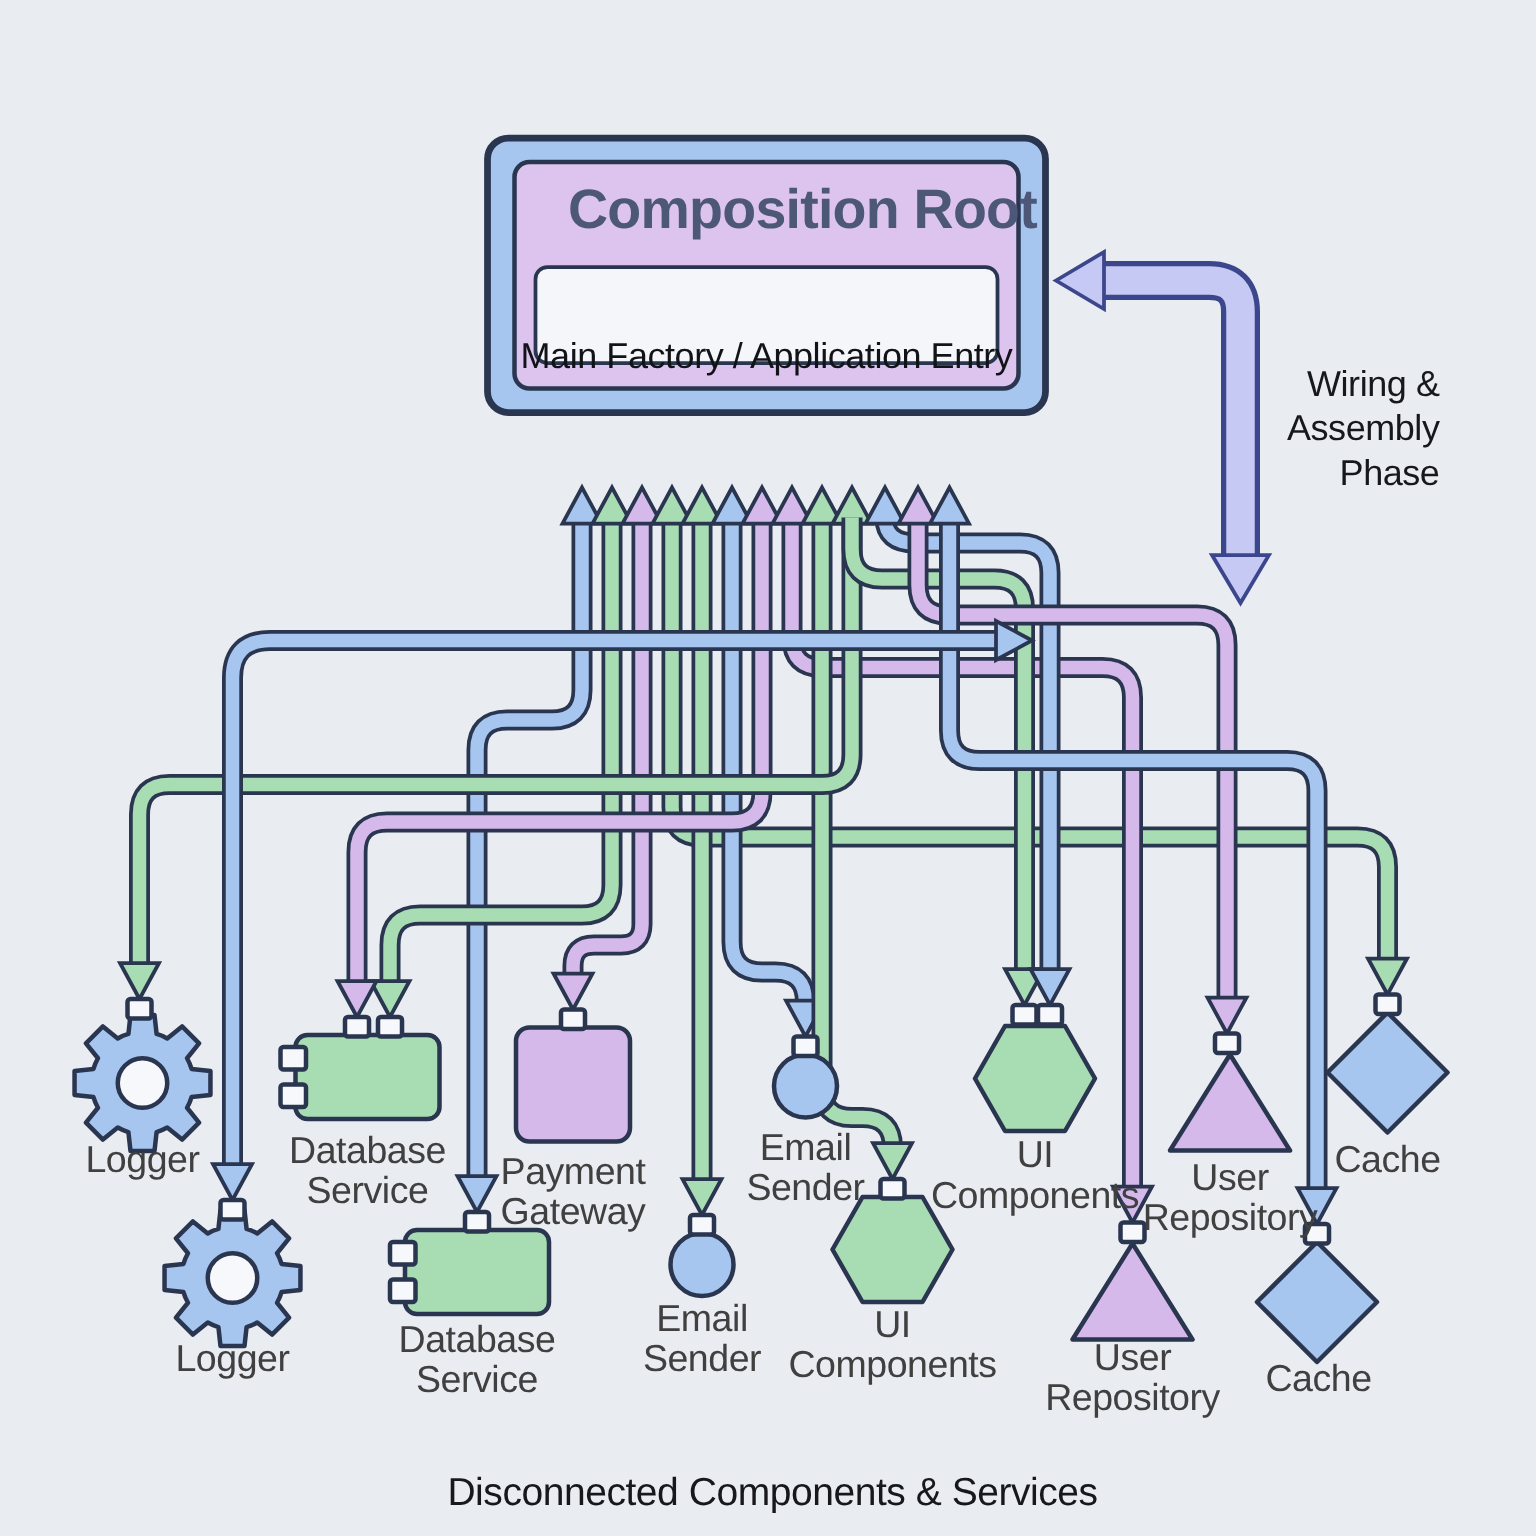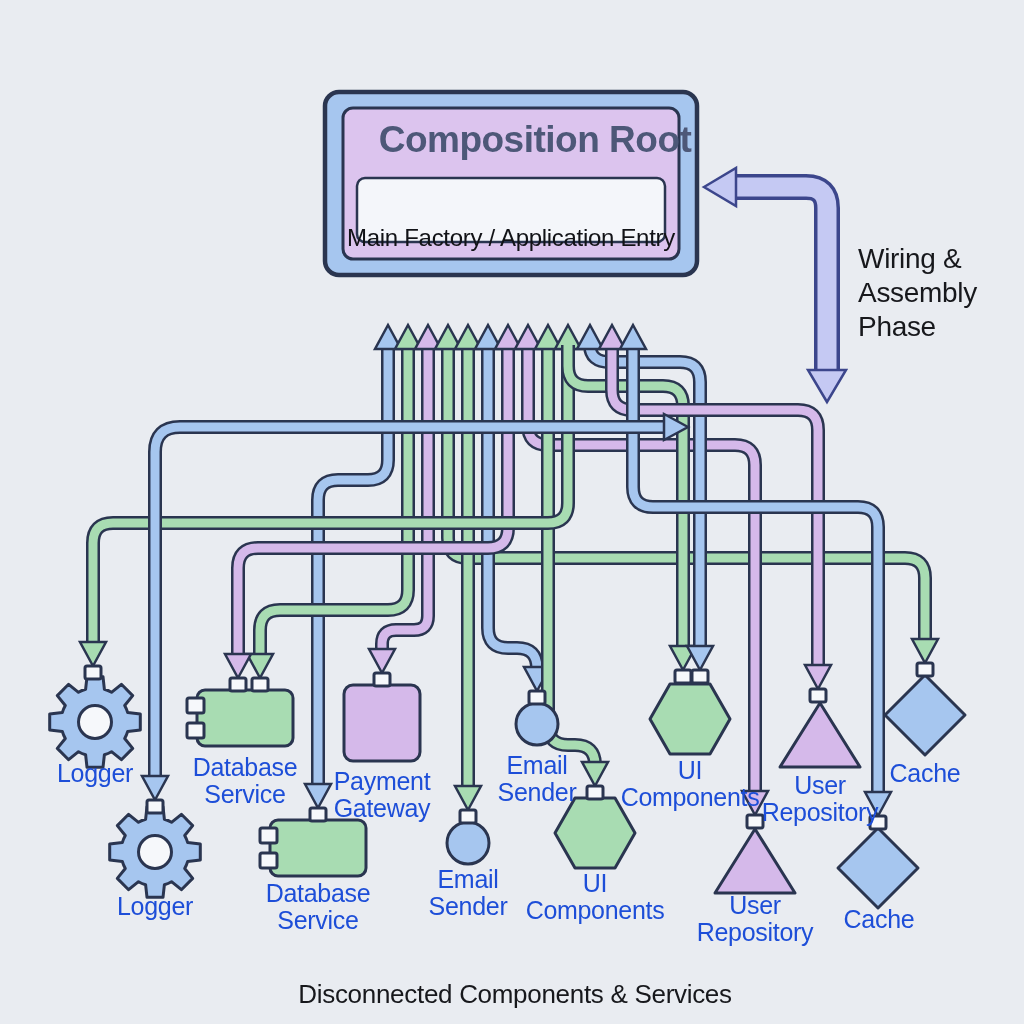--- a/index.html
+++ b/index.html
@@ -9,36 +9,36 @@
     background:#e9ecf1;
     overflow:hidden;
     font-family:"Liberation Sans",sans-serif;
   }
   svg{position:absolute;left:0;top:0;}
   .label{
     position:absolute;
     transform:translateX(-50%);
     text-align:center;
     white-space:pre-line;
-    color:#1d4ed8;
+    color:#404040;
     line-height:1.08;
     letter-spacing:-0.3px;
   }
   .comp-label{font-size:25px;}
   .diagram-title{
     font-size:29px;font-weight:600;letter-spacing:-0.5px;color:#141519;
   }
   .root-title{
     font-size:37px;font-weight:700;color:var(--root-title,#4d5878);letter-spacing:-0.5px;
   }
   .root-subtitle{font-size:24px;color:#121317;}
   .section-caption{font-size:26px;color:#17181c;}
   .wiring-label{
-    position:absolute;text-align:left;white-space:pre-line;
-    font-size:28px;color:#17181c;line-height:1.22;letter-spacing:-0.3px;
+    position:absolute;text-align:right;white-space:pre-line;
+    font-size:24px;color:#17181c;line-height:1.22;letter-spacing:-0.3px;
   }
   .shape{stroke:var(--outline,#2a3550);stroke-width:3;stroke-linejoin:round;}
 </style>
 </head>
 <body>
 
 <div id="stage" style="background: rgb(233, 236, 241);">
 
   <svg width="1024" height="1024" viewBox="0 0 1024 1024">
     <defs>

